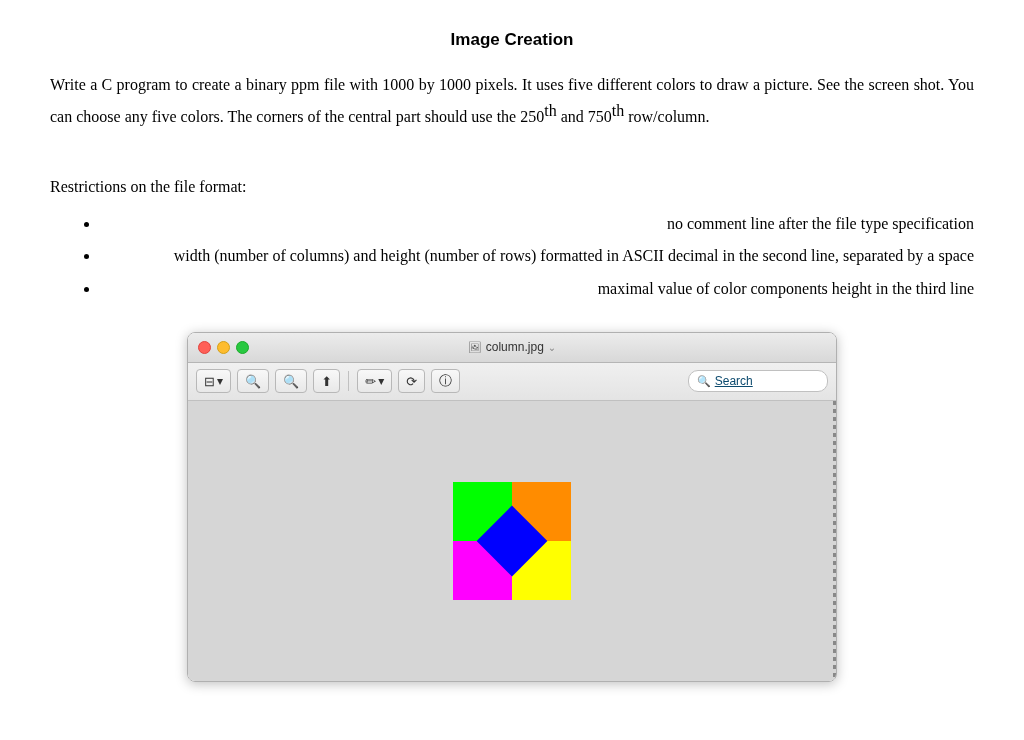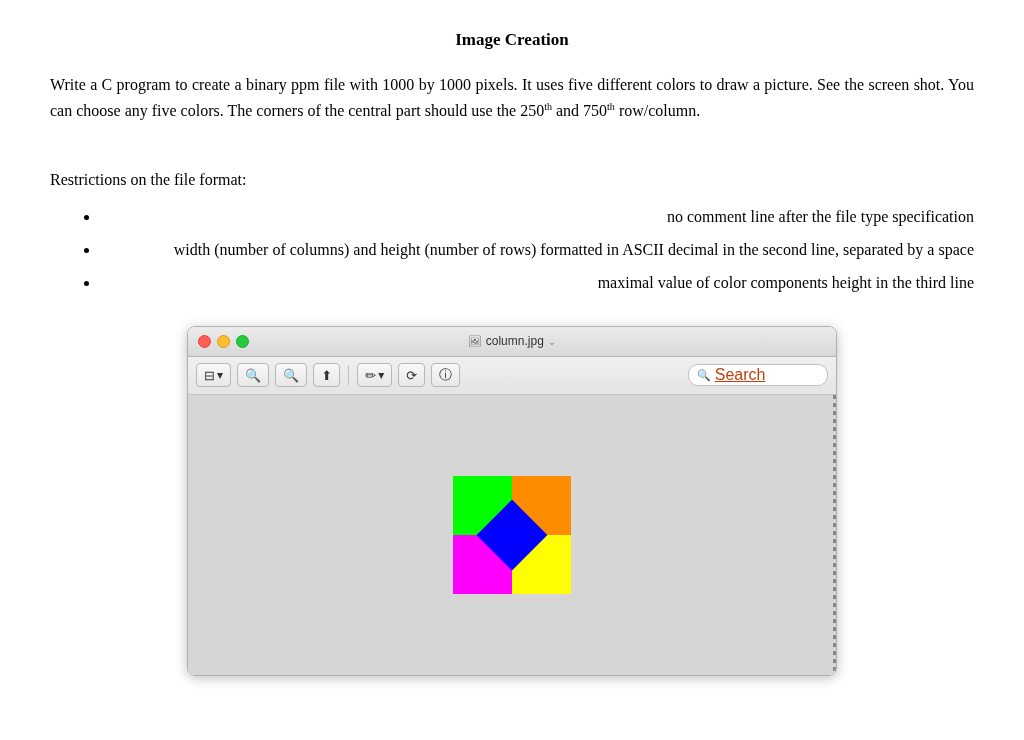--- a/index.html
+++ b/index.html
@@ -10,21 +10,21 @@
       font-size: 16px;
       color: #000;
       padding: 30px 50px;
       max-width: 1024px;
     }
 
     .page-title {
       text-align: center;
       font-size: 17px;
       margin-bottom: 22px;
-      font-family: Liberation Serif, serif;
+      font-family: Liberation Sans, sans-serif;
     }
 
     .description {
       font-family: "Times New Roman", Times, serif;
       font-size: 16px;
       line-height: 1.6;
       text-align: justify;
       margin-bottom: 18px;
     }
 
@@ -43,21 +43,21 @@
       line-height: 1.8;
       margin-bottom: 28px;
     }
 
     .bullet-list li {
       margin-bottom: 4px;
       text-align: right;
     }
 
     sup {
-      font-size: 10px;
+      font-size: 16px;
     }
 
     
     .mac-window {
       width: 650px;
       margin: 0 auto;
       border-radius: 8px;
       overflow: hidden;
       box-shadow: 0 2px 12px rgba(0,0,0,0.25);
       border: 1px solid #b0b0b0;
@@ -162,22 +162,22 @@
       padding: 0 8px;
       gap: 4px;
     }
 
     .search-box-icon {
       font-size: 11px;
       color: #999;
     }
 
     .search-box-text {
-      font-size: 16px;
-      color: #c2410c;
+      font-size: 12px;
+      color: #0c4a6e;
       font-family: -apple-system, BlinkMacSystemFont, "Helvetica Neue", sans-serif;
       text-decoration: underline;
     }
 
     .mac-content {
       background: #d6d6d6;
       min-height: 280px;
       display: flex;
       align-items: center;
       justify-content: center;

